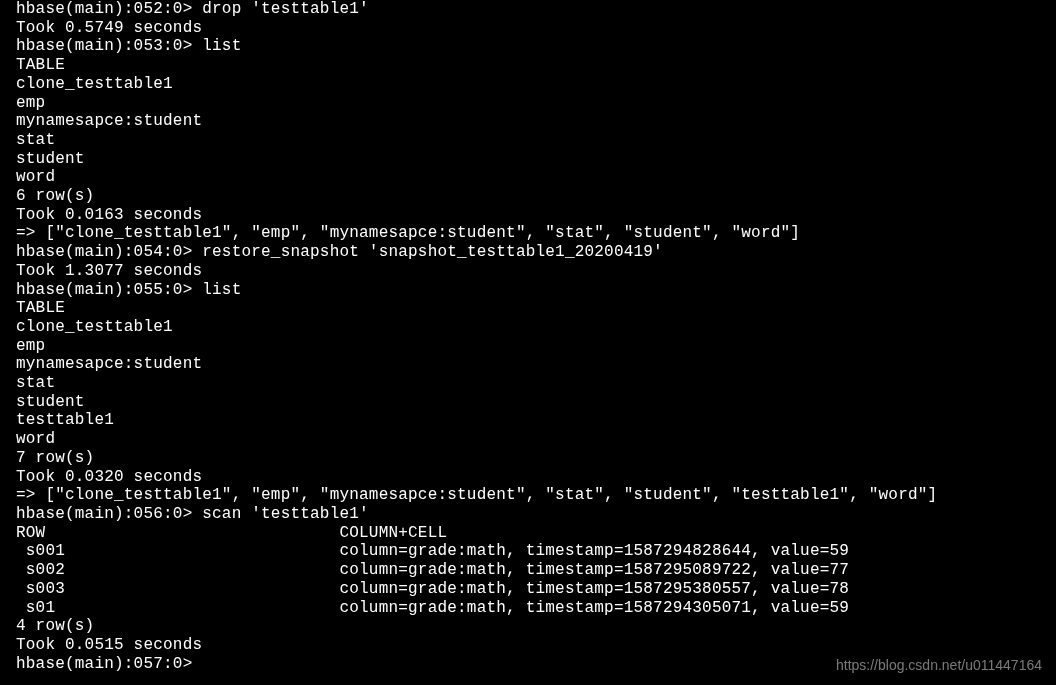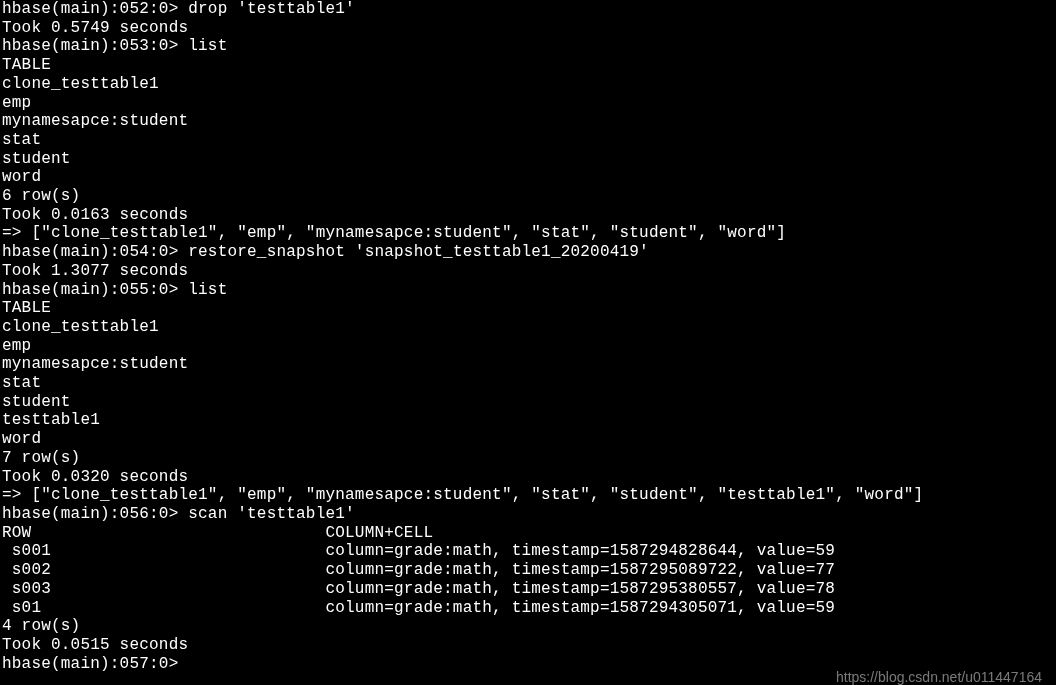--- a/index.html
+++ b/index.html
@@ -10,30 +10,30 @@
     height: 685px;
     overflow: hidden;
     position: relative;
   }
   .terminal {
     font-family: "Consolas", "Courier New", monospace;
     font-size: 16px;
     line-height: 18.7px;
     color: #fff;
     white-space: pre;
-    padding: 0 2px;
+    padding: 0 16px;
     letter-spacing: 0.2px;
   }
   .prompt-line {
     display: block;
   }
   .watermark {
     position: absolute;
     right: 14px;
-    bottom: 0;
+    bottom: 12px;
     font-family: sans-serif;
     font-size: 14px;
     color: rgba(220,220,220,0.55);
     pointer-events: none;
   }
 </style>
 </head>
 <body>
 
 <div class="terminal" id="term"><div class="prompt-line"><span>hbase(main):052:0&gt;</span><span> drop 'testtable1'</span></div><div class="prompt-line"><span>Took 0.5749 seconds</span></div><div class="prompt-line"><span>hbase(main):053:0&gt;</span><span> list</span></div><div class="prompt-line"><span>TABLE</span></div><div class="prompt-line"><span>clone_testtable1</span></div><div class="prompt-line"><span>emp</span></div><div class="prompt-line"><span>mynamesapce:student</span></div><div class="prompt-line"><span>stat</span></div><div class="prompt-line"><span>student</span></div><div class="prompt-line"><span>word</span></div><div class="prompt-line"><span>6 row(s)</span></div><div class="prompt-line"><span>Took 0.0163 seconds</span></div><div class="prompt-line"><span>=&gt; ["clone_testtable1", "emp", "mynamesapce:student", "stat", "student", "word"]</span></div><div class="prompt-line"><span>hbase(main):054:0&gt;</span><span> restore_snapshot 'snapshot_testtable1_20200419'</span></div><div class="prompt-line"><span>Took 1.3077 seconds</span></div><div class="prompt-line"><span>hbase(main):055:0&gt;</span><span> list</span></div><div class="prompt-line"><span>TABLE</span></div><div class="prompt-line"><span>clone_testtable1</span></div><div class="prompt-line"><span>emp</span></div><div class="prompt-line"><span>mynamesapce:student</span></div><div class="prompt-line"><span>stat</span></div><div class="prompt-line"><span>student</span></div><div class="prompt-line"><span>testtable1</span></div><div class="prompt-line"><span>word</span></div><div class="prompt-line"><span>7 row(s)</span></div><div class="prompt-line"><span>Took 0.0320 seconds</span></div><div class="prompt-line"><span>=&gt; ["clone_testtable1", "emp", "mynamesapce:student", "stat", "student", "testtable1", "word"]</span></div><div class="prompt-line"><span>hbase(main):056:0&gt;</span><span> scan 'testtable1'</span></div><div class="prompt-line"><span>ROW                              COLUMN+CELL</span></div><div class="prompt-line"><span> s001                            column=grade:math, timestamp=1587294828644, value=59</span></div><div class="prompt-line"><span> s002                            column=grade:math, timestamp=1587295089722, value=77</span></div><div class="prompt-line"><span> s003                            column=grade:math, timestamp=1587295380557, value=78</span></div><div class="prompt-line"><span> s01                             column=grade:math, timestamp=1587294305071, value=59</span></div><div class="prompt-line"><span>4 row(s)</span></div><div class="prompt-line"><span>Took 0.0515 seconds</span></div><div class="prompt-line"><span>hbase(main):057:0&gt;</span><span></span></div></div>

